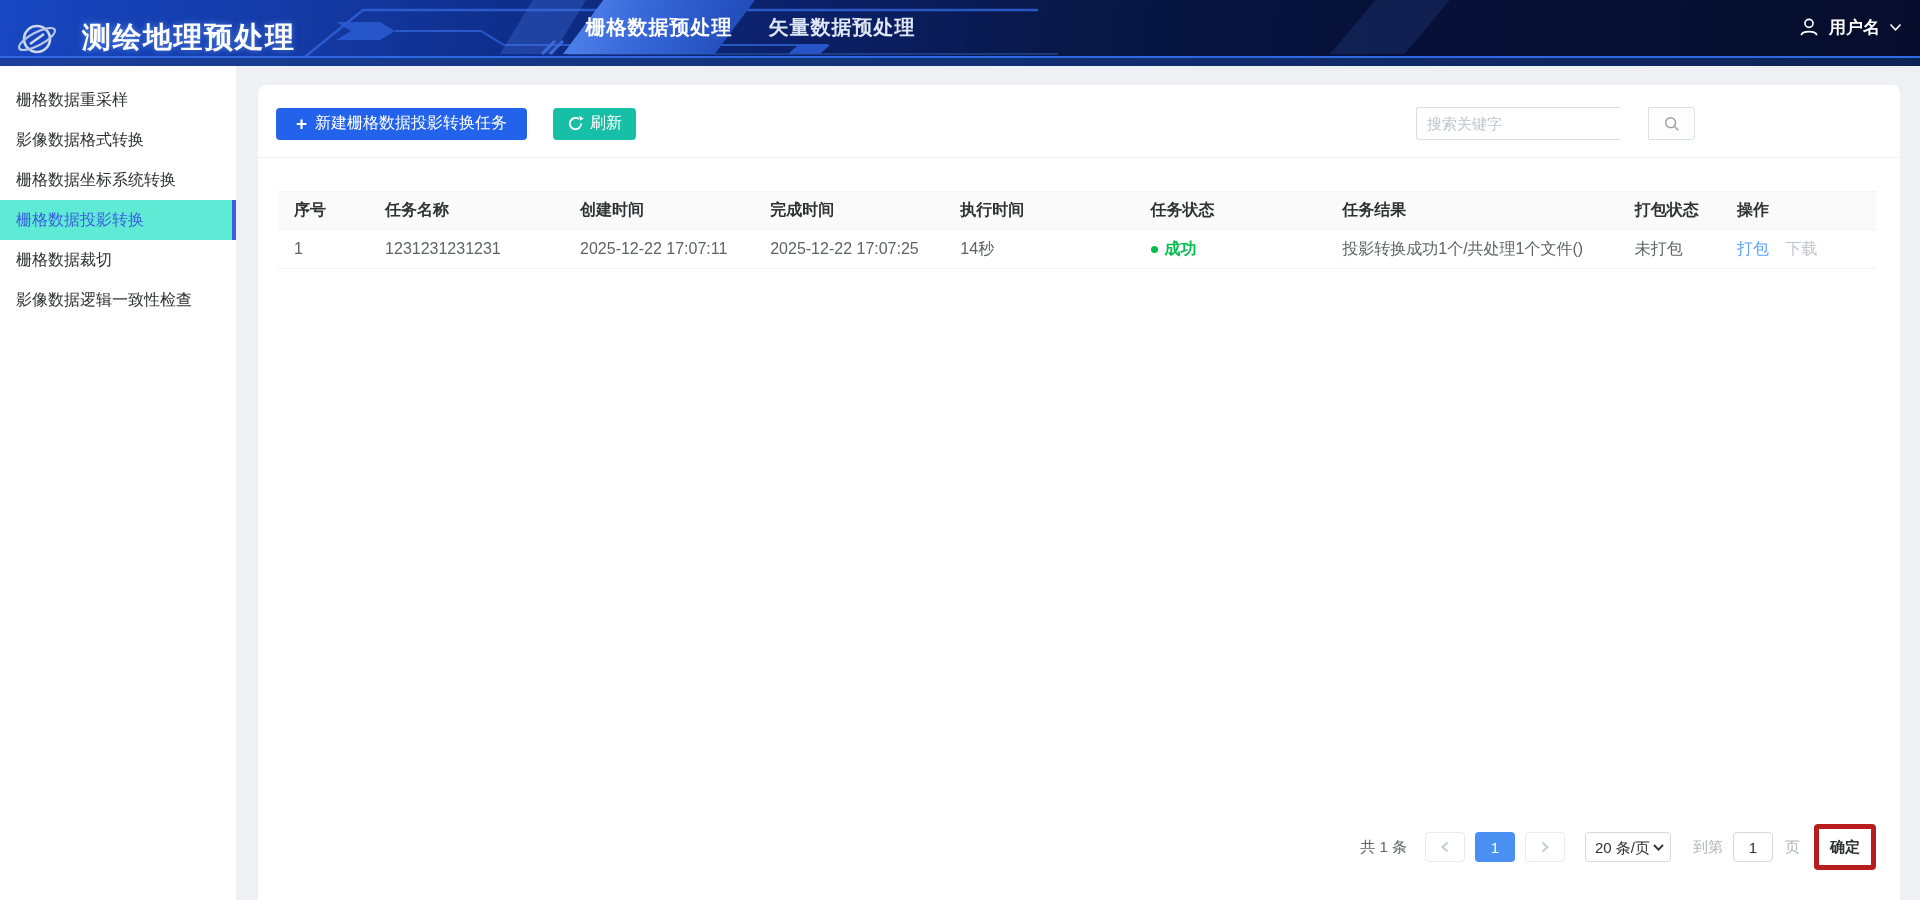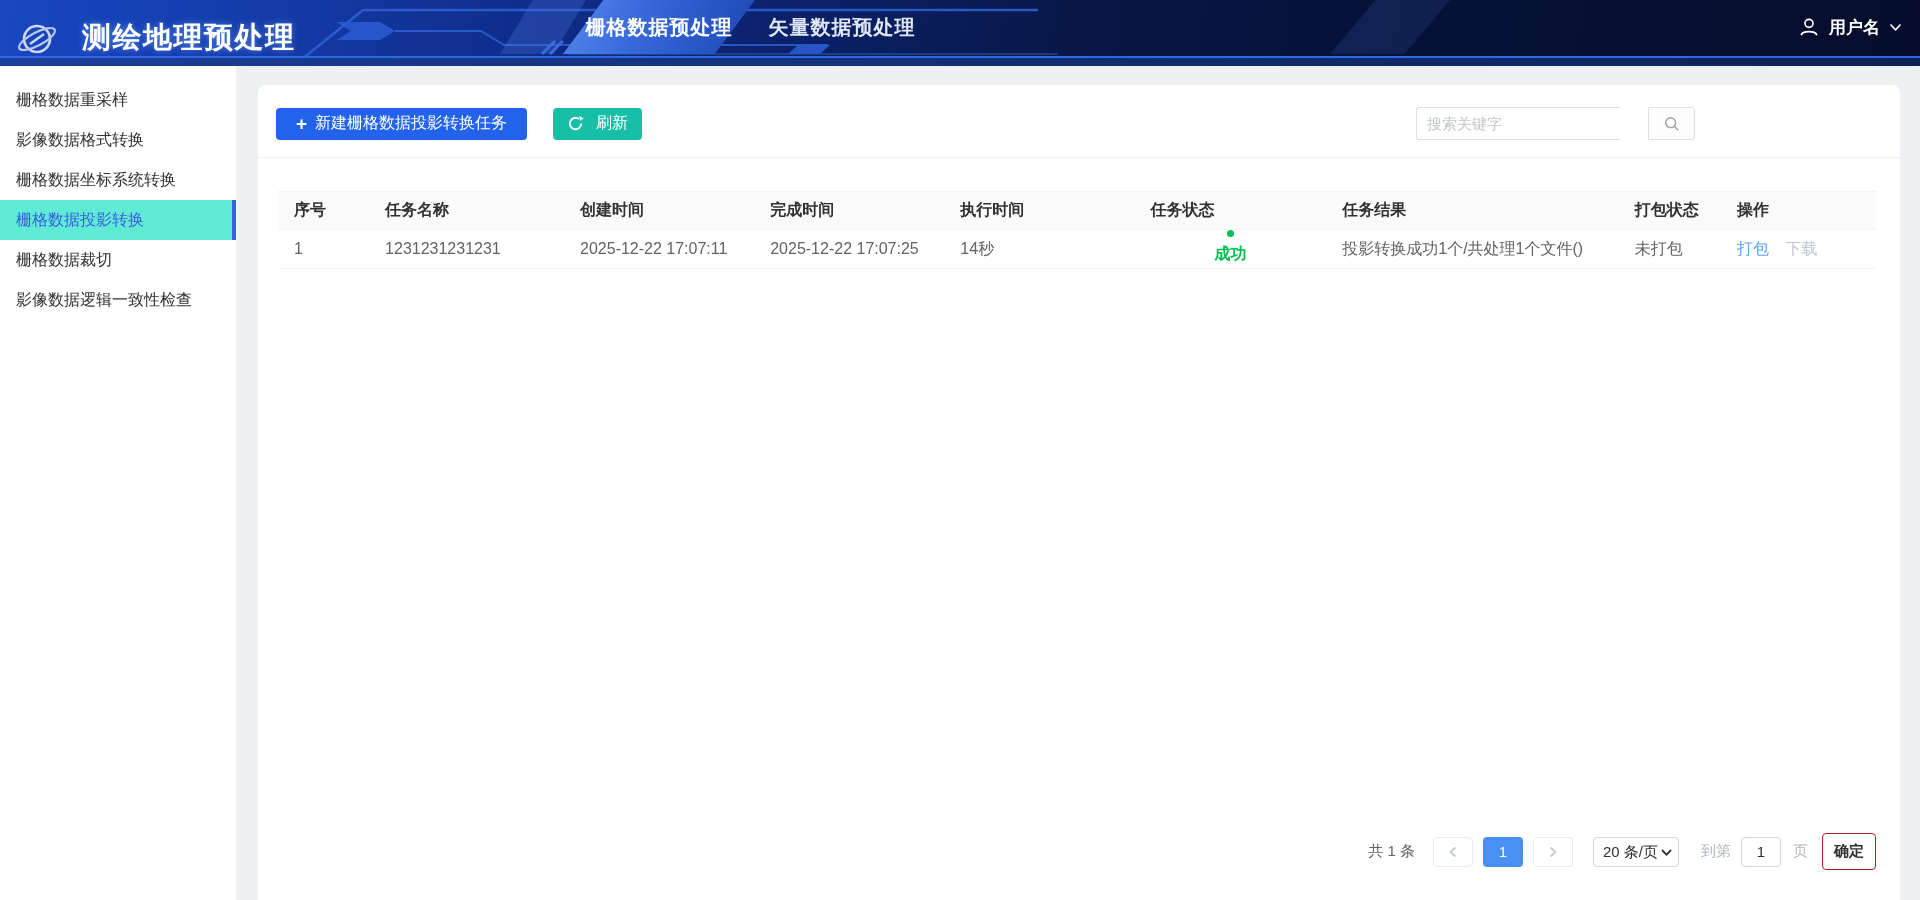--- a/index.html
+++ b/index.html
@@ -43,38 +43,38 @@
     display:flex; flex-direction:column; }
 
   
   .toolbar { display:flex; align-items:center; padding:22px 24px 17px 18px;
     border-bottom:1px solid #f0f0f2; }
   .btn-new { height:32px; padding:0 20px; background:var(--accent-blue,#2363eb); color:#fff;
     border:none; border-radius:4px; font-size:16px; display:flex; align-items:center; gap:8px; cursor:pointer;
     font-family:inherit; }
   .plus { font-size:19px; font-weight:700; line-height:1; }
   .btn-refresh { height:32px; margin-left:26px; padding:0 14px; background:var(--teal,#16bfa6); color:#fff;
-    border:none; border-radius:4px; font-size:16px; display:flex; align-items:center; gap:12px; cursor:pointer;
+    border:none; border-radius:4px; font-size:16px; display:flex; align-items:center; gap:6px; cursor:pointer;
     font-family:inherit; }
   .search-group { margin-left:auto; margin-right:181px; display:flex;gap:28px; }
   .search-input { width:204px; height:33px; border:1px solid #dcdfe6; border-right:none;
     border-radius:3px 0 0 3px; padding:0 10px; font-size:15px; color:#303133; outline:none; font-family:inherit; }
   .search-input::placeholder { color:#c0c4cc; }
   .search-btn { width:47px; height:33px; border:1px solid #dcdfe6; border-radius:0 3px 3px 0;
     background:#fdfdfd; display:flex; align-items:center; justify-content:center; cursor:pointer; }
 
   
   .table-wrap { margin:33px 24px 0 20px; flex:1; }
   table { width:100%; border-collapse:collapse; font-size:16px; table-layout:fixed; }
   thead th { background:#fafafa; color:#303133; font-weight:700; text-align:left;
     height:38px; padding:0 16px; border-top:1px solid #f2f3f5; border-bottom:1px solid #f2f3f5;
     white-space:nowrap; overflow:hidden; }
   tbody td { height:38px; padding:0 16px; color:#606266; border-bottom:1px solid #f2f3f5;
     white-space:nowrap; overflow:hidden; }
-  .status-cell { display:flex; align-items:center; gap:7px; height:38px;flex-direction:column; }
+  .status-cell { display:flex; align-items:center; gap:7px; height:38px; }
   .dot { width:7px; height:7px; border-radius:50%; background:var(--success-green,#00bf4e); }
   .status-ok { color:var(--success-green,#00bf4e); font-weight:700; }
   .link { color:var(--link-blue,#5aa4fa); cursor:pointer; margin-right:12px; }
   .link-disabled { color:#c0c4cc; cursor:default; }
 
   
   .pagination { display:flex; align-items:center; justify-content:flex-end;
     padding:0 24px 30px 0; gap:10px; font-size:15px; color:#606266; }
   .total-text { margin-right:8px; }
   .pg-btn { width:40px; height:30px; border:1px solid #e8eaee; background:#fff; border-radius:4px;
@@ -82,21 +82,21 @@
   .pg-current { width:40px; height:30px; border-radius:4px; background:var(--active-page-blue,#4a90f2);
     color:#fff; display:flex; align-items:center; justify-content:center; cursor:pointer; }
   .select-wrap { position:relative; margin-left:10px; }
   .psize { width:86px; height:30px; border:1px solid #d4d7dd; border-radius:4px; background:#fff;
     font-size:15px; color:#303133; padding:0 20px 0 9px; appearance:none; -webkit-appearance:none;
     font-family:inherit; cursor:pointer; }
   .select-caret { position:absolute; right:7px; top:12px; pointer-events:none; }
   .goto-label { color:#b1b6bd; margin-left:12px; }
   .goto-input { width:40px; height:30px; border:1px solid #d4d7dd; border-radius:4px;
     text-align:center; font-size:15px; color:#303133; outline:none; font-family:inherit; }
-  .btn-confirm { height:37px; padding:0 11px; margin-left:4px; border:1px solid #b91c1c; border-radius:4px;
+  .btn-confirm { height:46px; padding:0 11px; margin-left:4px; border:5px solid #b91c1c; border-radius:4px;
     background:#fff; font-size:15px; font-weight:700; color:#303133; cursor:pointer; font-family:inherit; }
 </style>
 </head>
 <body>
 
 <div class="header">
   <svg class="circuit" width="820" height="66" viewBox="0 0 820 66">
     <path d="M28 64 L95 10 L770 10" stroke="#2f63d8" stroke-width="2.5" fill="none" opacity="0.85"></path>
     <polygon points="68,22 112,22 127,31 112,40 68,40 83,31" fill="#2a5ad0" opacity="0.9"></polygon>
     <path d="M127 31 H213 L236 45 H560" stroke="#2f63d8" stroke-width="2" fill="none" opacity="0.8"></path>

